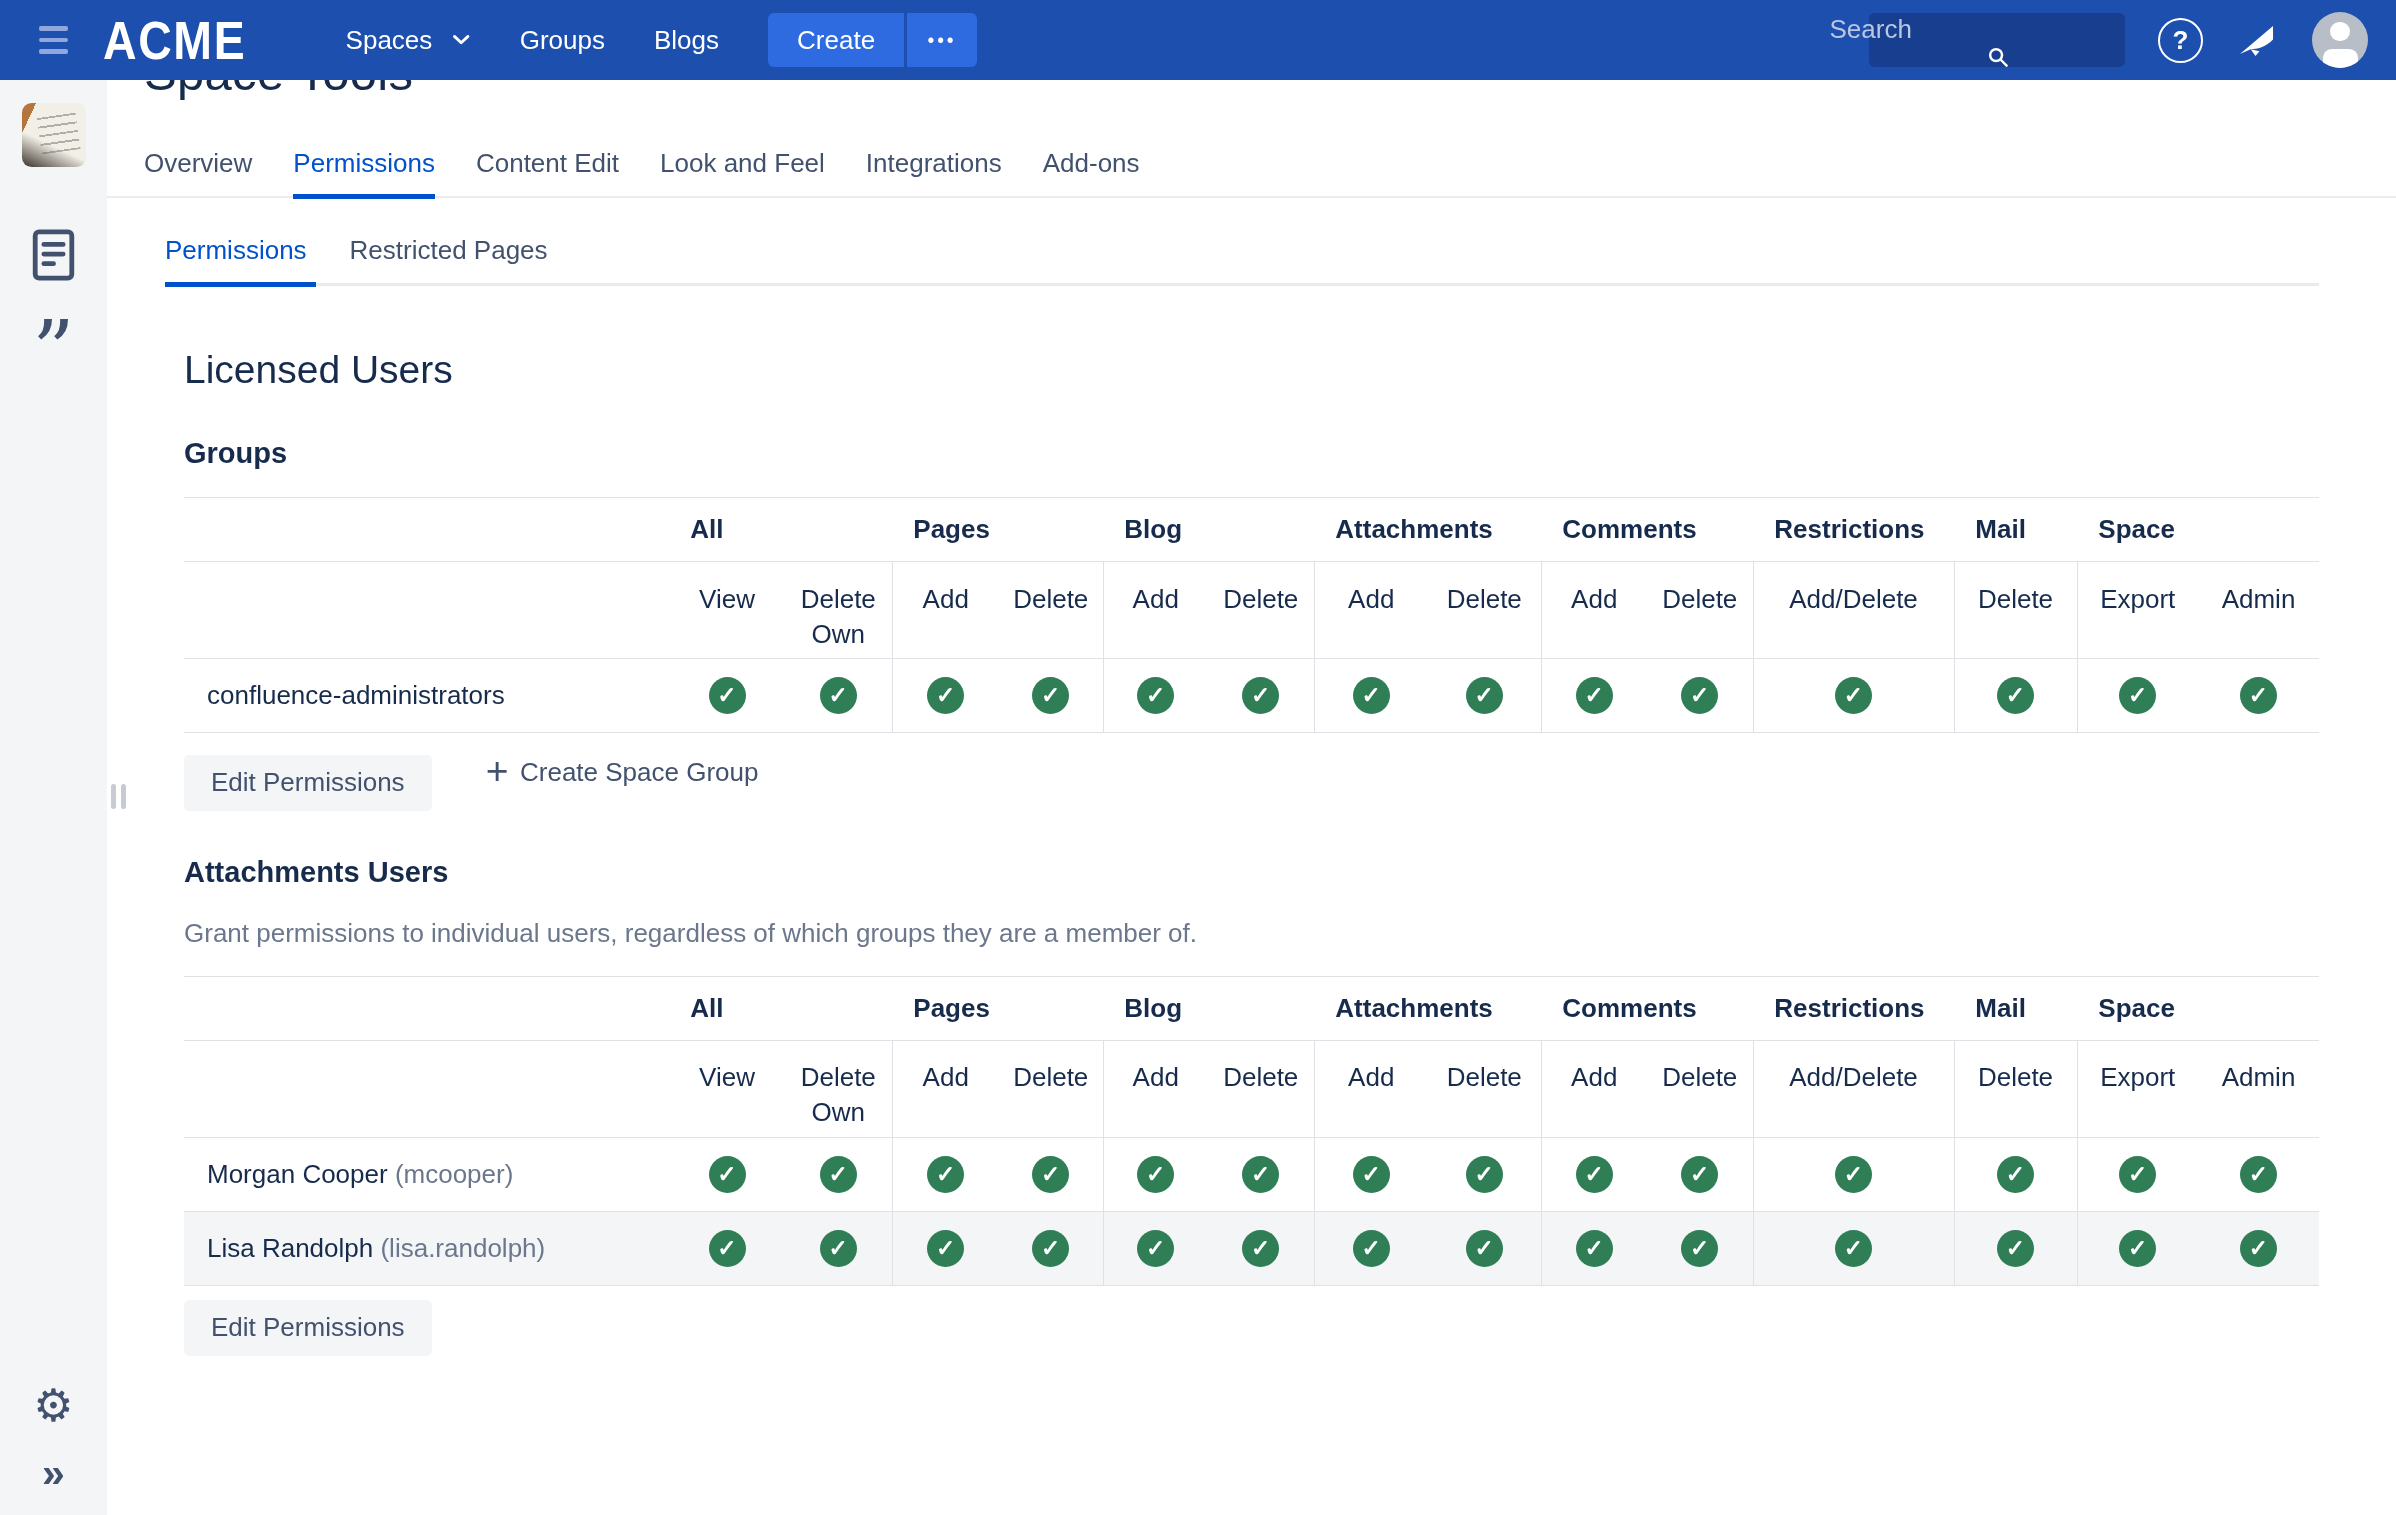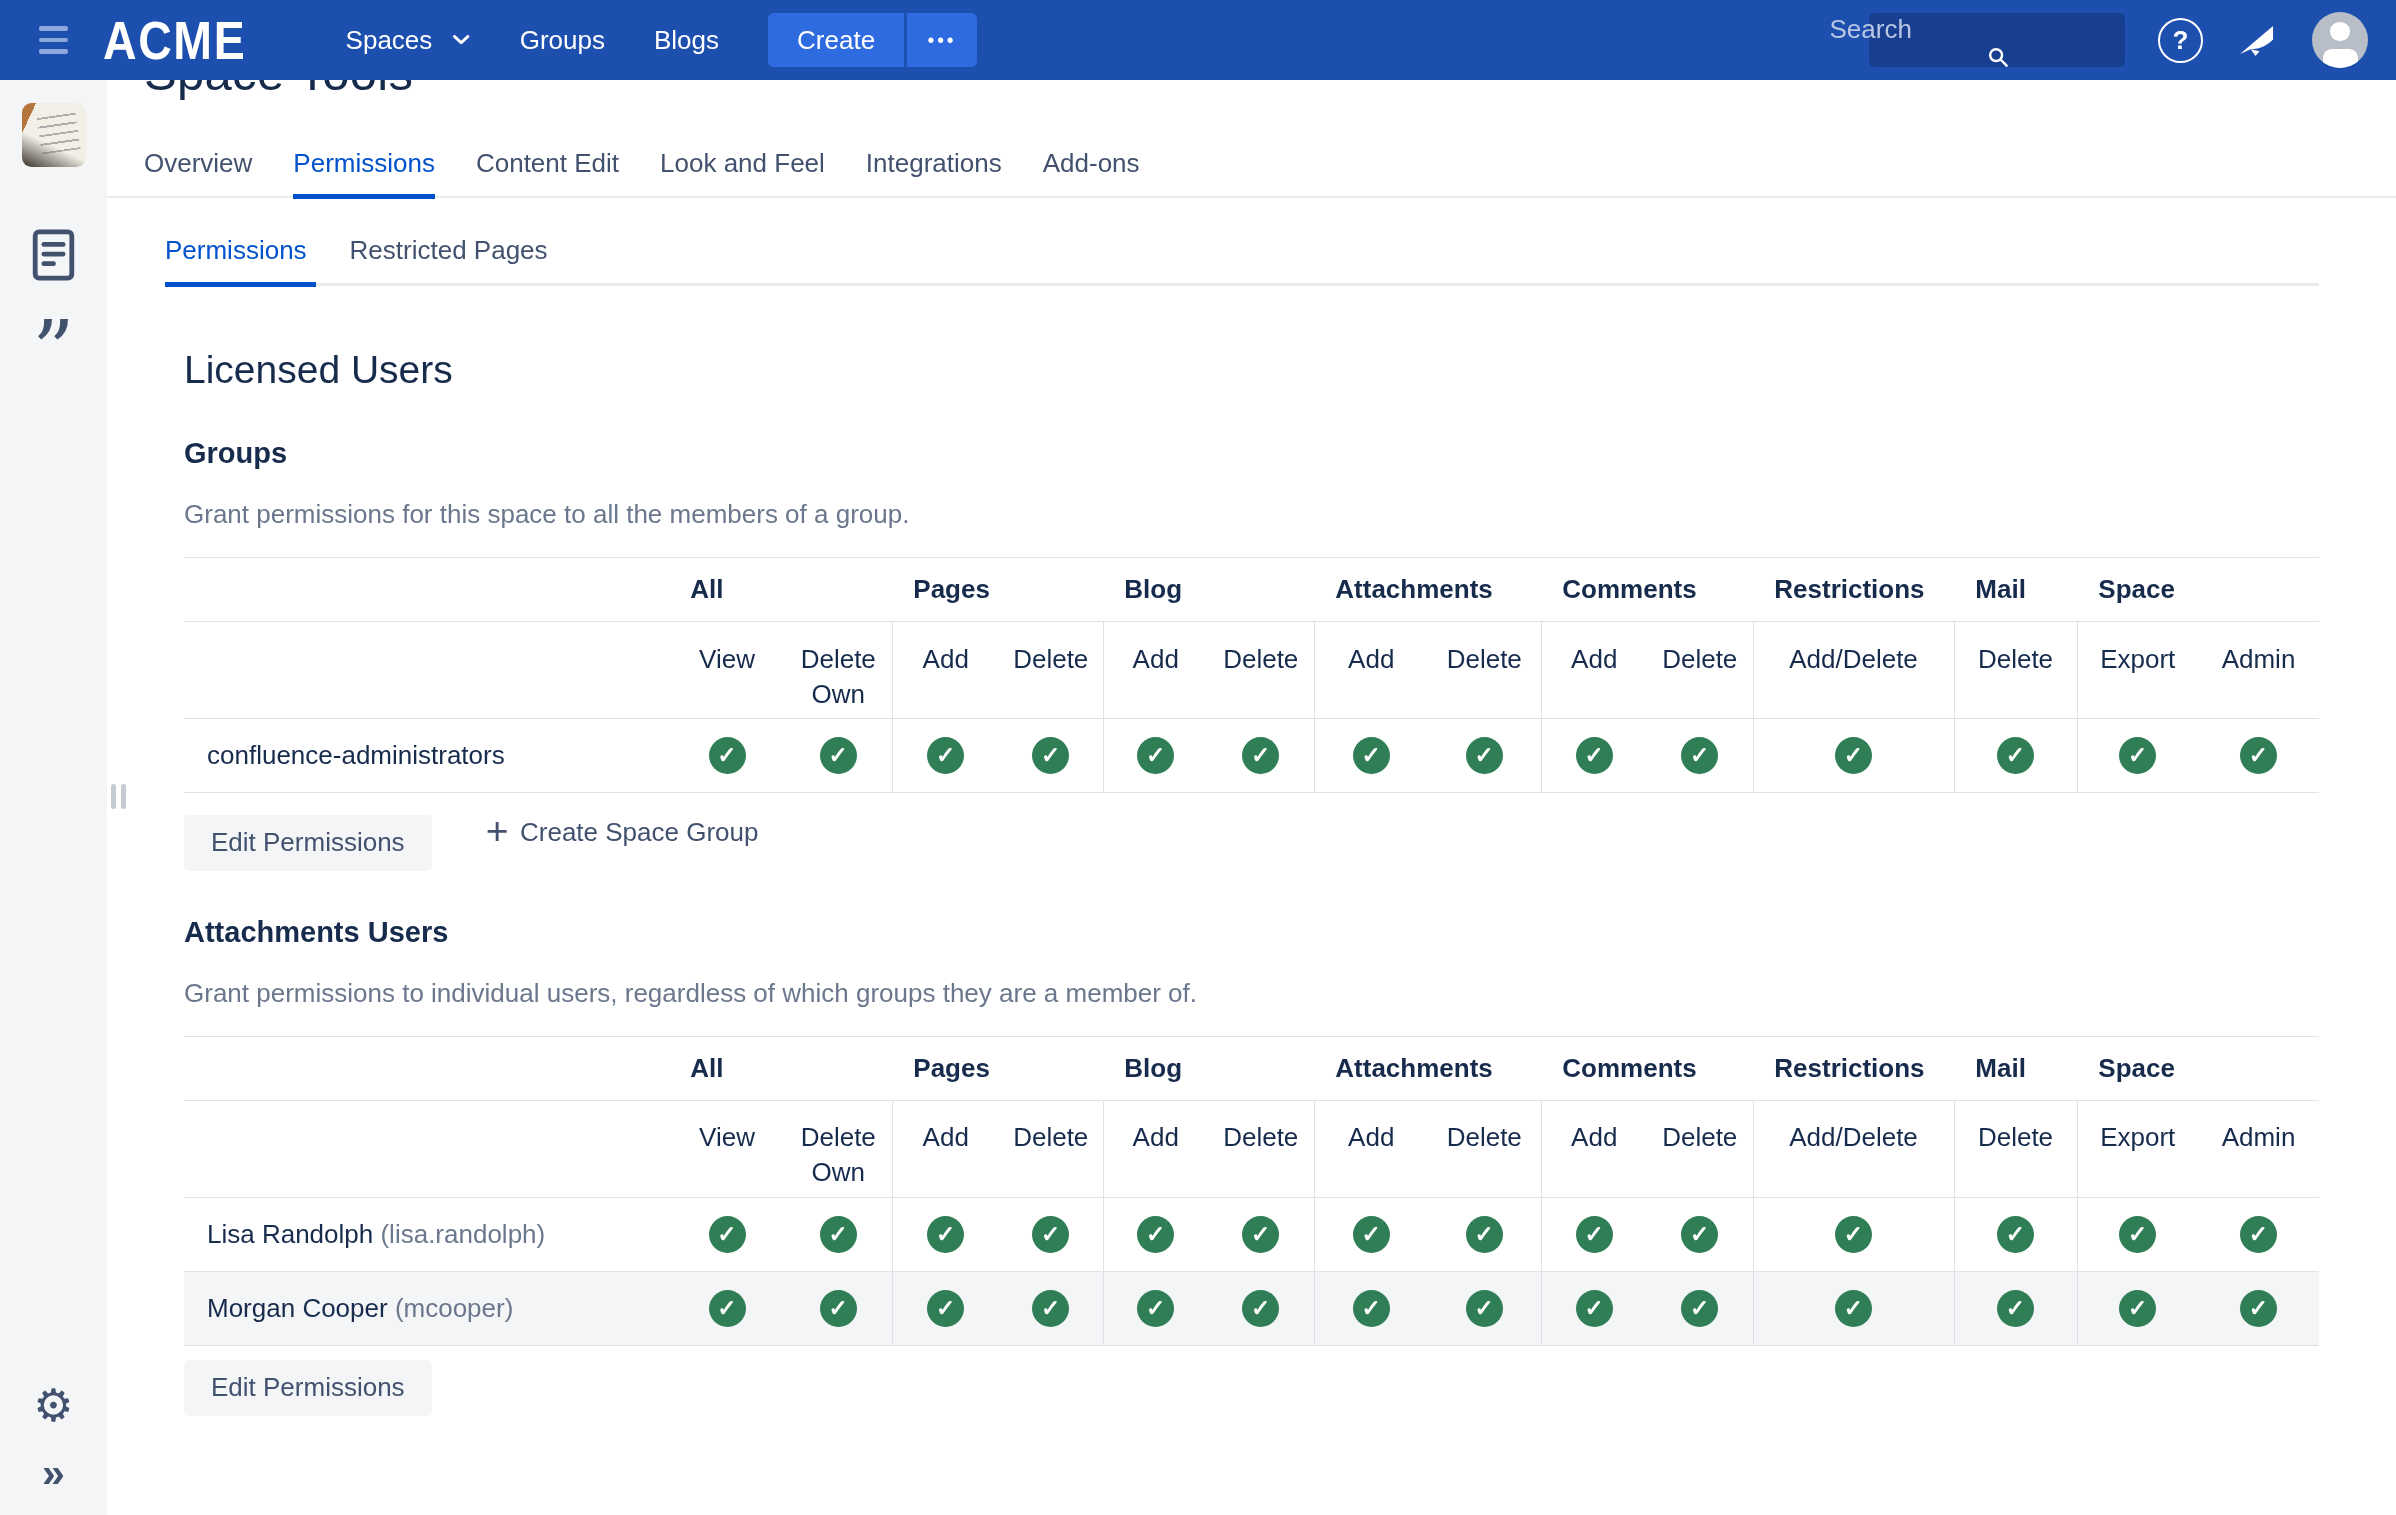--- a/index.html
+++ b/index.html
@@ -216,21 +216,20 @@
     </div>
 
   <div class="subtabs-wrap" id="subtabs">
       <a class="subtab active">Permissions</a>
       <a class="subtab">Restricted Pages</a>
     </div>
 
   <h2 class="section-heading">Licensed Users</h2>
 
   <h3 class="group-heading">Groups</h3>
-  <p class="desc">Grant permissions for this space to all the members of a group.</p>
 
   <div class="table-mount" id="groups-table">
       <table class="perm-table">
         <colgroup>
           <col style="width: 485px;">
           <col style="width: 116px;">
           <col style="width: 107px;">
           <col style="width: 107px;">
           <col style="width: 104px;">
           <col style="width: 105px;">
@@ -351,38 +350,38 @@
             <th class="sep">Add</th>
             <th class="">Delete</th>
             <th class="sep">Add/Delete</th>
             <th class="sep">Delete</th>
             <th class="sep">Export</th>
             <th class="">Admin</th>
           </tr>
         </thead>
         <tbody>
           <tr>
+            <td class="name-cell"><span>Morgan Cooper</span><span class="uname"> (mcooper)</span></td>
+            <td><span class="check">✓</span></td>
+            <td><span class="check">✓</span></td>
+            <td class="sep"><span class="check">✓</span></td>
+            <td><span class="check">✓</span></td>
+            <td class="sep"><span class="check">✓</span></td>
+            <td><span class="check">✓</span></td>
+            <td class="sep"><span class="check">✓</span></td>
+            <td><span class="check">✓</span></td>
+            <td class="sep"><span class="check">✓</span></td>
+            <td><span class="check">✓</span></td>
+            <td class="sep"><span class="check">✓</span></td>
+            <td class="sep"><span class="check">✓</span></td>
+            <td class="sep"><span class="check">✓</span></td>
+            <td><span class="check">✓</span></td>
+          </tr>
+          <tr>
             <td class="name-cell"><span>Lisa Randolph</span><span class="uname"> (lisa.randolph)</span></td>
-            <td><span class="check">✓</span></td>
-            <td><span class="check">✓</span></td>
-            <td class="sep"><span class="check">✓</span></td>
-            <td><span class="check">✓</span></td>
-            <td class="sep"><span class="check">✓</span></td>
-            <td><span class="check">✓</span></td>
-            <td class="sep"><span class="check">✓</span></td>
-            <td><span class="check">✓</span></td>
-            <td class="sep"><span class="check">✓</span></td>
-            <td><span class="check">✓</span></td>
-            <td class="sep"><span class="check">✓</span></td>
-            <td class="sep"><span class="check">✓</span></td>
-            <td class="sep"><span class="check">✓</span></td>
-            <td><span class="check">✓</span></td>
-          </tr>
-          <tr>
-            <td class="name-cell"><span>Morgan Cooper</span><span class="uname"> (mcooper)</span></td>
             <td><span class="check">✓</span></td>
             <td><span class="check">✓</span></td>
             <td class="sep"><span class="check">✓</span></td>
             <td><span class="check">✓</span></td>
             <td class="sep"><span class="check">✓</span></td>
             <td><span class="check">✓</span></td>
             <td class="sep"><span class="check">✓</span></td>
             <td><span class="check">✓</span></td>
             <td class="sep"><span class="check">✓</span></td>
             <td><span class="check">✓</span></td>

